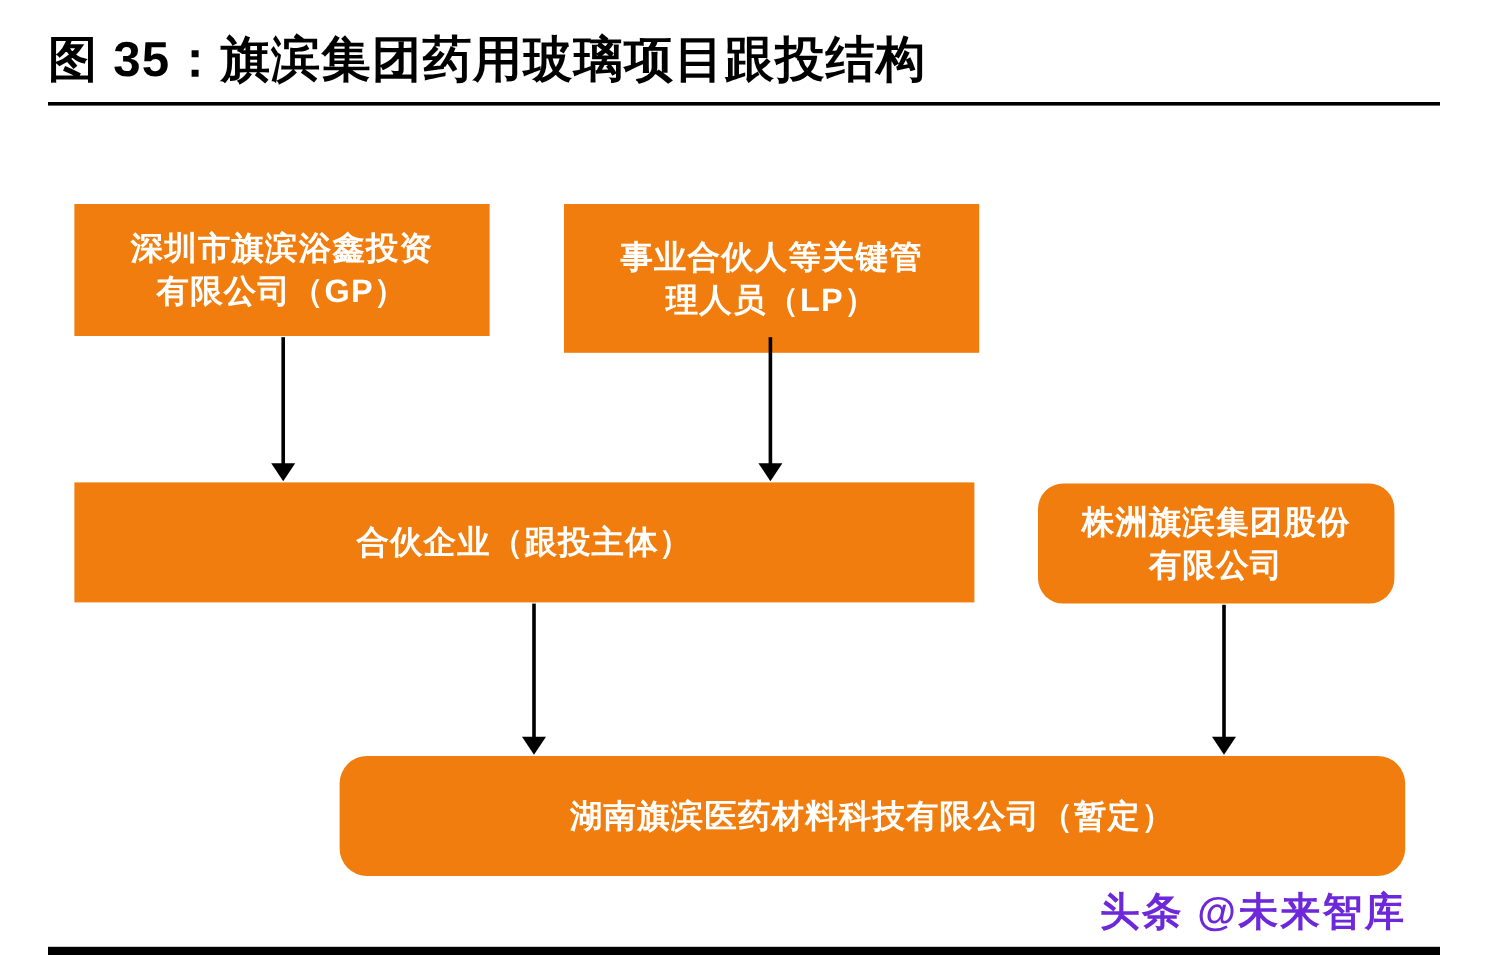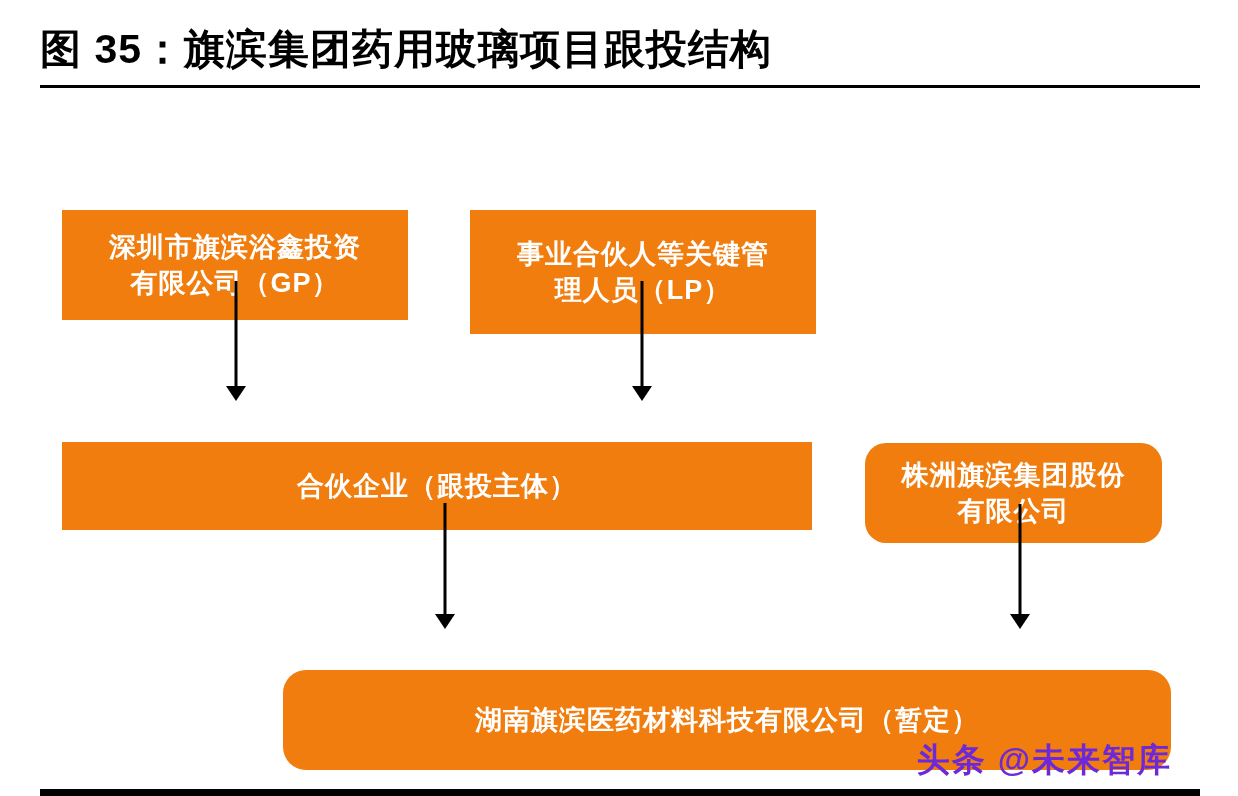--- a/index.html
+++ b/index.html
@@ -35,25 +35,24 @@
     color:#ffffff;
     font-weight:bold;
     font-size:27px;
     line-height:1.35;
     display:flex;
     align-items:center;
     justify-content:center;
     text-align:center;
     white-space:pre-line;
     letter-spacing:1px;
-    margin-top:40px;
   }
   .node-gp{left:62px; top:170px; width:346px; height:110px;}
   .node-lp{left:470px; top:170px; width:346px; height:124px;}
-  .node-partnership{left:62px; top:402px; width:750px; height:88px;}
+  .node-partnership{left:62px; top:402px; width:750px; height:100px;}
   .node-parent{left:865px; top:403px; width:297px; height:100px;}
   .node-target{left:283px; top:630px; width:888px; height:100px;}
   .arrow{position:absolute; width:22px;}
   .arrow .shaft{
     position:absolute;
     left:50%;
     transform:translateX(-50%);
     top:0;
     bottom:13px;
     width:3px;

